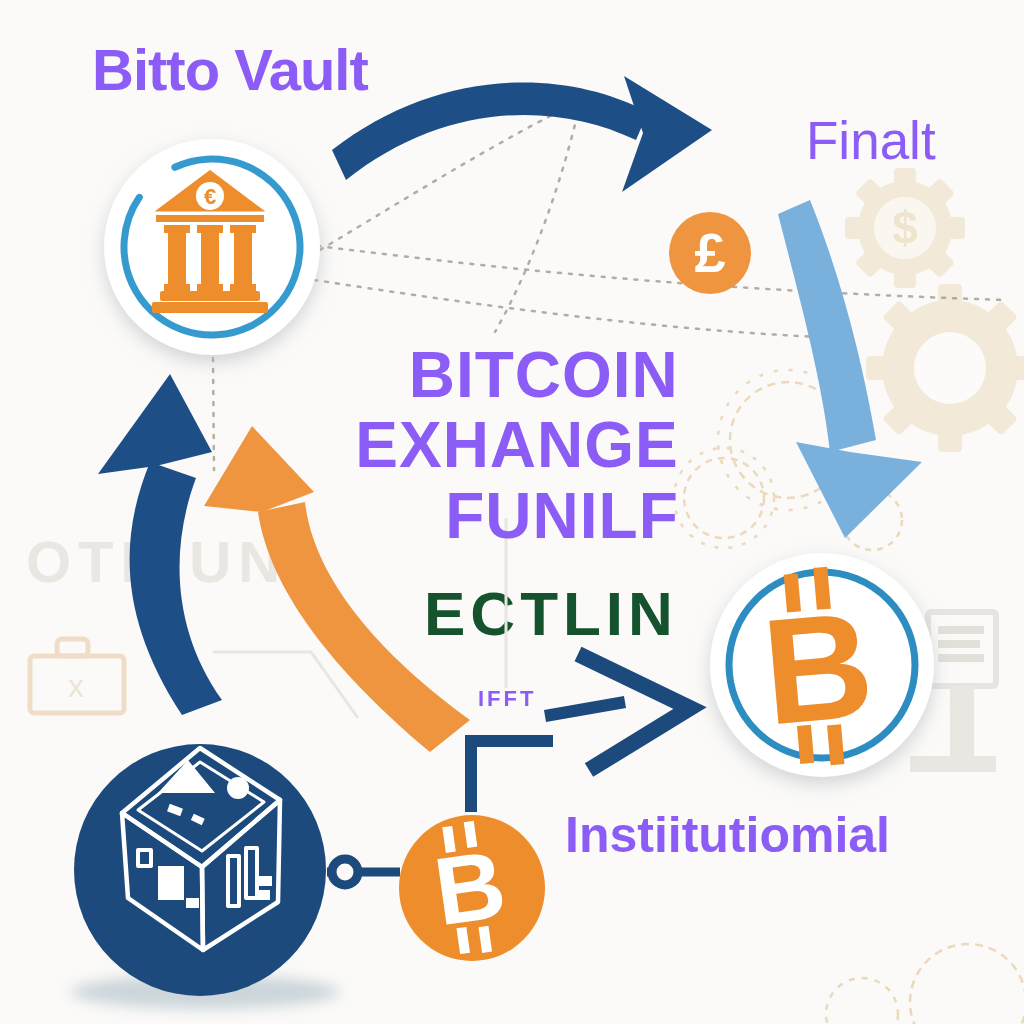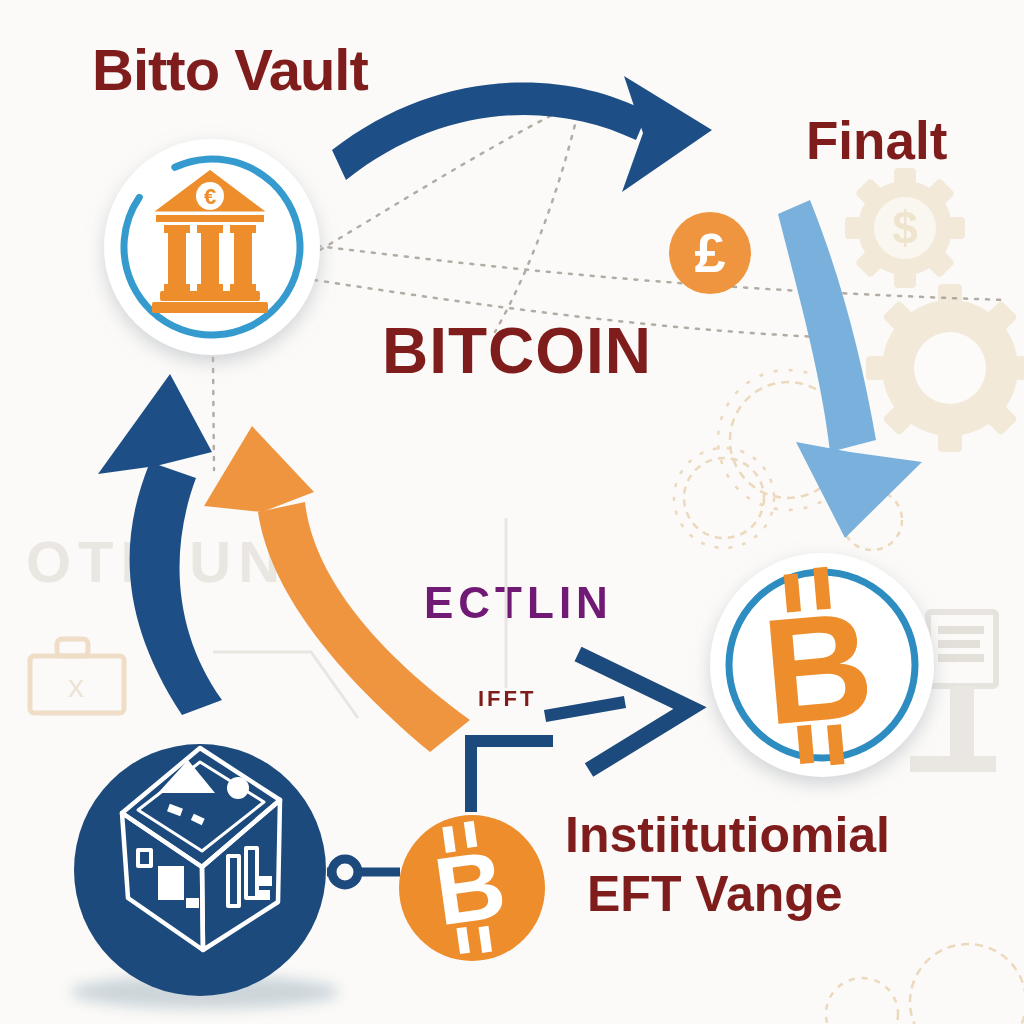--- a/index.html
+++ b/index.html
@@ -8,28 +8,28 @@
     width:1024px;height:1024px;
     background:#fbfaf8;
     overflow:hidden;
     font-family:"Liberation Sans", sans-serif;
   }
   .layer{position:absolute;left:0;top:0;width:1024px;height:1024px;}
   #bg-text-layer{z-index:1;}
   #svg-layer{z-index:2;}
   #text-layer{z-index:3;pointer-events:none;}
   .abs{position:absolute;white-space:nowrap;}
-  .navy{color:#7f1d1d;}
+  .navy{color:#8b5cf6;}
   .watermark{color:#eae6e1;font-weight:700;}
   #vault-title{left:92px;top:36px;font-size:58px;font-weight:700;letter-spacing:-1px;}
-  #final-label{left:806px;top:110px;font-size:53px;font-weight:700;}
-  #main-title{left:517px;top:316px;transform:translateX(-50%);text-align:right;
+  #final-label{left:806px;top:110px;font-size:53px;font-weight:400;}
+  #main-title{left:517px;top:340px;transform:translateX(-50%);text-align:right;
               font-size:64px;font-weight:800;line-height:1.1;letter-spacing:1px;}
   #watermark-left{left:26px;top:528px;font-size:58px;letter-spacing:7px;}
-  #watermark-center{left:424px;top:578px;font-size:44px;letter-spacing:5px;color:#701a75;}
+  #watermark-center{left:424px;top:578px;font-size:62px;letter-spacing:5px;color:#14532d;}
   #ifft-label{left:478px;top:686px;font-size:22px;font-weight:700;letter-spacing:3px;}
   #investors-block{left:553px;top:806px;font-size:50px;font-weight:700;line-height:1.17;}
   #investors-block .l1{padding-left:12px;text-align:center;}
   #investors-block .l3{padding-left:34px;}
 </style>
 </head>
 <body>
 
 <div id="canvas">
 
@@ -233,23 +233,24 @@
     </g>
   </svg>
 
   <div class="layer" id="text-layer">
     <div class="abs navy" id="vault-title">Bitto Vault</div>
 
     <div class="abs navy" id="final-label">Finalt</div>
 
     <div class="abs navy" id="main-title">
       <div>BITCOIN</div>
+      <div>EXHANGE</div>
+      <div>FUNILF</div>
     </div>
 
     <div class="abs navy" id="ifft-label">IFFT</div>
 
     <div class="abs navy" id="investors-block">
       <div class="l1">Instiitutiomial</div>
-      <div class="l3">EFT Vange</div>
     </div>
   </div>
 
 </div>
 
 </body></html>

